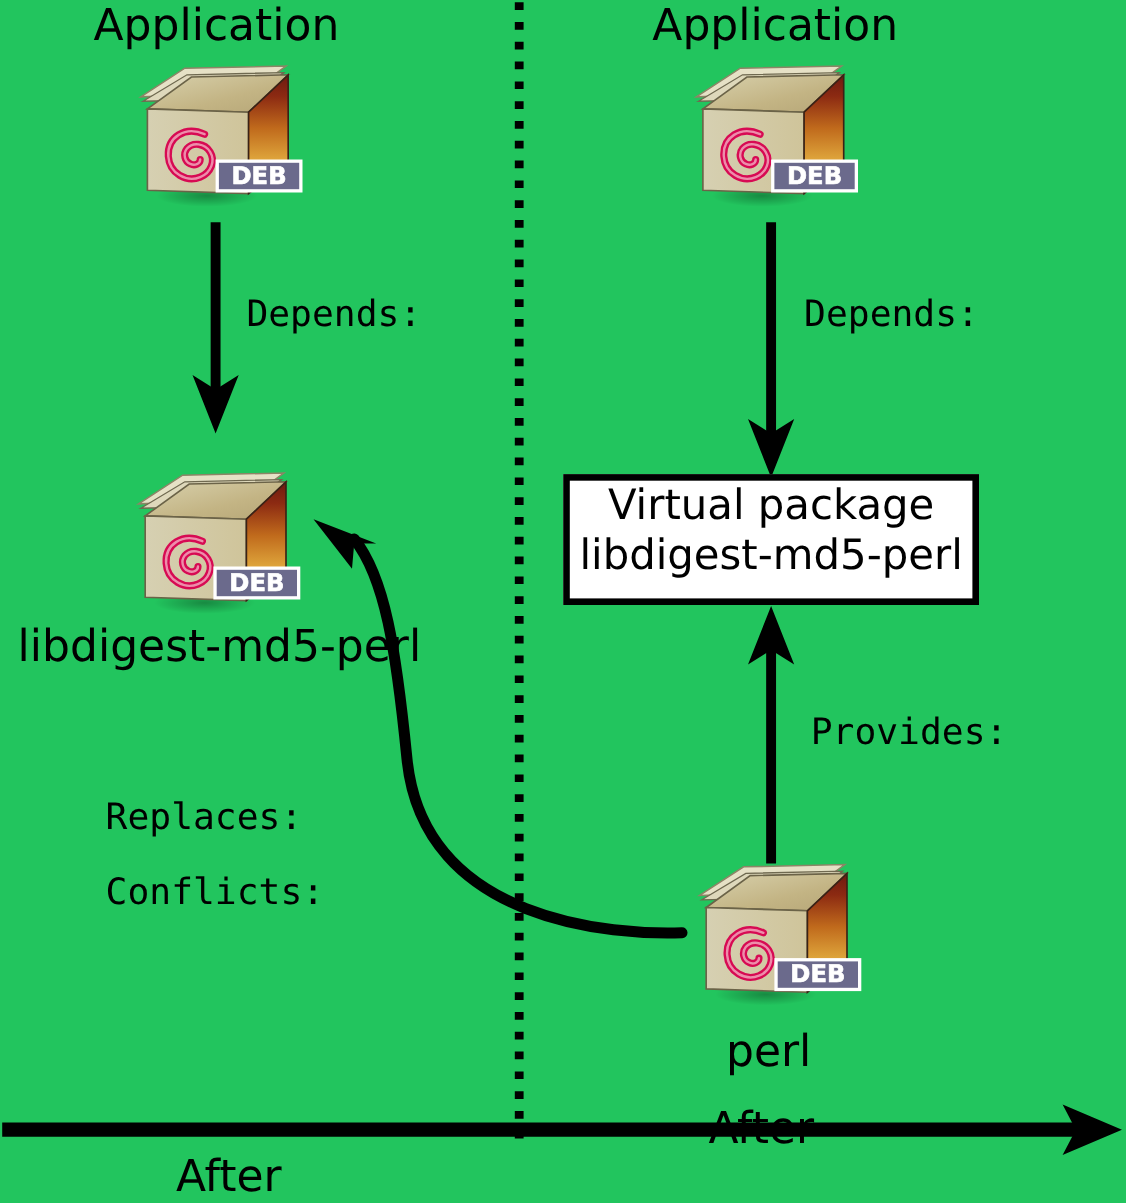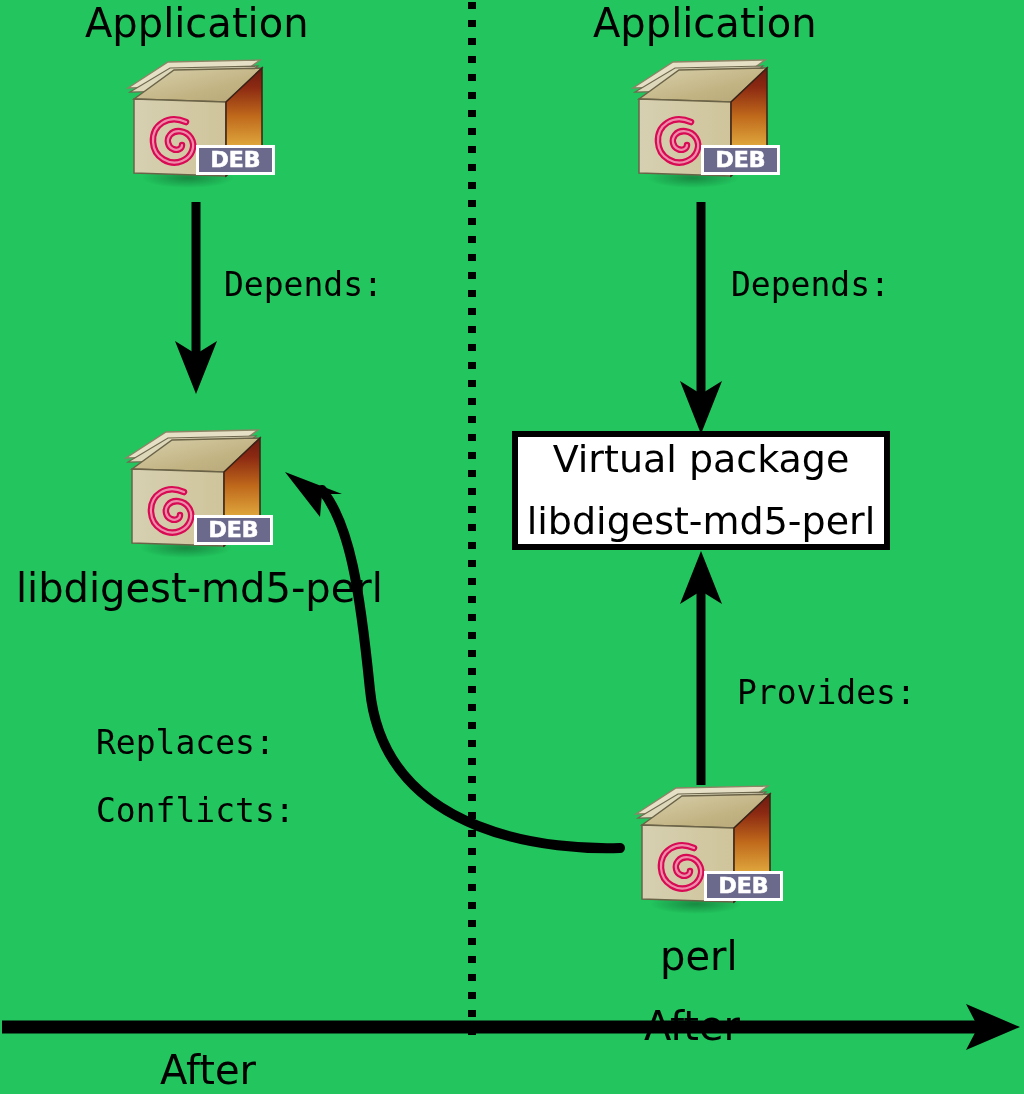--- a/index.html
+++ b/index.html
@@ -42,21 +42,21 @@
   }
 
   
   .vbox {
     border: 6px solid #000000;
     background: #ffffff;
     box-sizing: border-box;
     display: flex;
     flex-direction: column;
     align-items: center;
-    justify-content: space-between;
+    justify-content: flex-start;
   }
   .vbox-line {
     font-family: "DejaVu Sans", sans-serif;
     font-size: 38px;
     color: #000000;
     line-height: 1.18;
     white-space: nowrap;
   }
 
   
@@ -236,21 +236,21 @@
   <div class="abs vbox" style="left:512px; top:431px; width:378px; height:119px;">
     <div class="vbox-line">Virtual package</div>
     <div class="vbox-line">libdigest-md5-perl</div>
   </div>
 
   <svg class="abs" style="left:675px; top:545px;" width="54" height="245">
     <line x1="26" y1="240" x2="26" y2="44" stroke="#000000" stroke-width="9"></line>
     <path d="M26 6 L5 59 L26 46 L47 59 Z" fill="#000000"></path>
   </svg>
 
-  <div class="abs label-mono" style="left:737px; top:676px;">Provides:</div>
+  <div class="abs label-mono" style="left:737px; top:648px;">Provides:</div>
 
   <div class="pkg-icon" style="left:618px; top:778px;">
     <svg width="175" height="140" viewBox="0 0 175 140">
       <defs>
         <linearGradient id="sideGradD" x1="0" y1="0" x2="0" y2="1">
           <stop offset="0%" stop-color="#6d1a10"></stop>
           <stop offset="18%" stop-color="#8c2a12"></stop>
           <stop offset="45%" stop-color="#c06a1c"></stop>
           <stop offset="72%" stop-color="#dfa63c"></stop>
           <stop offset="100%" stop-color="#caa04a"></stop>

